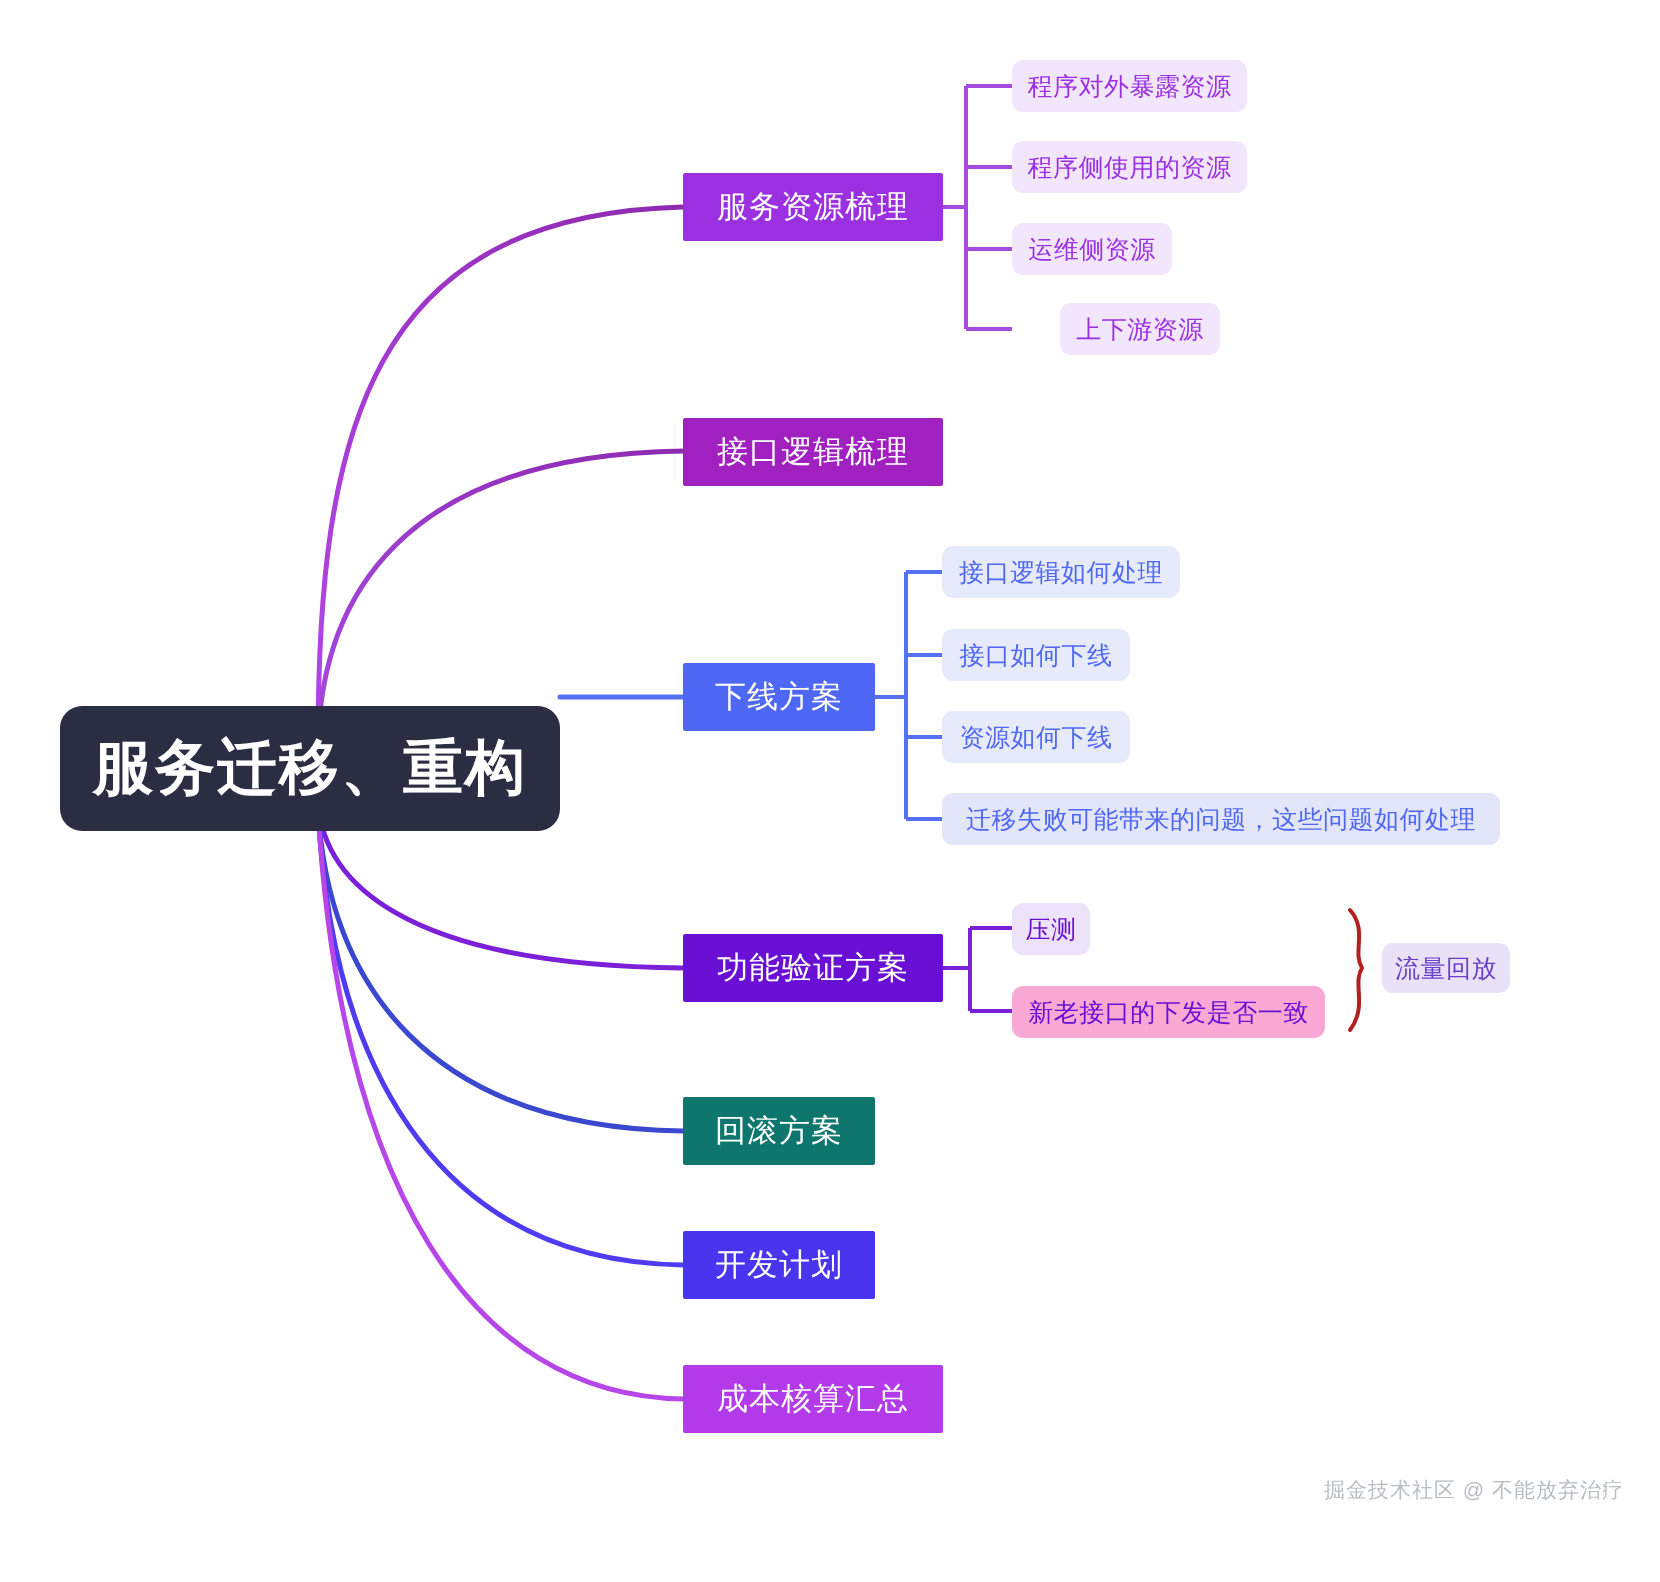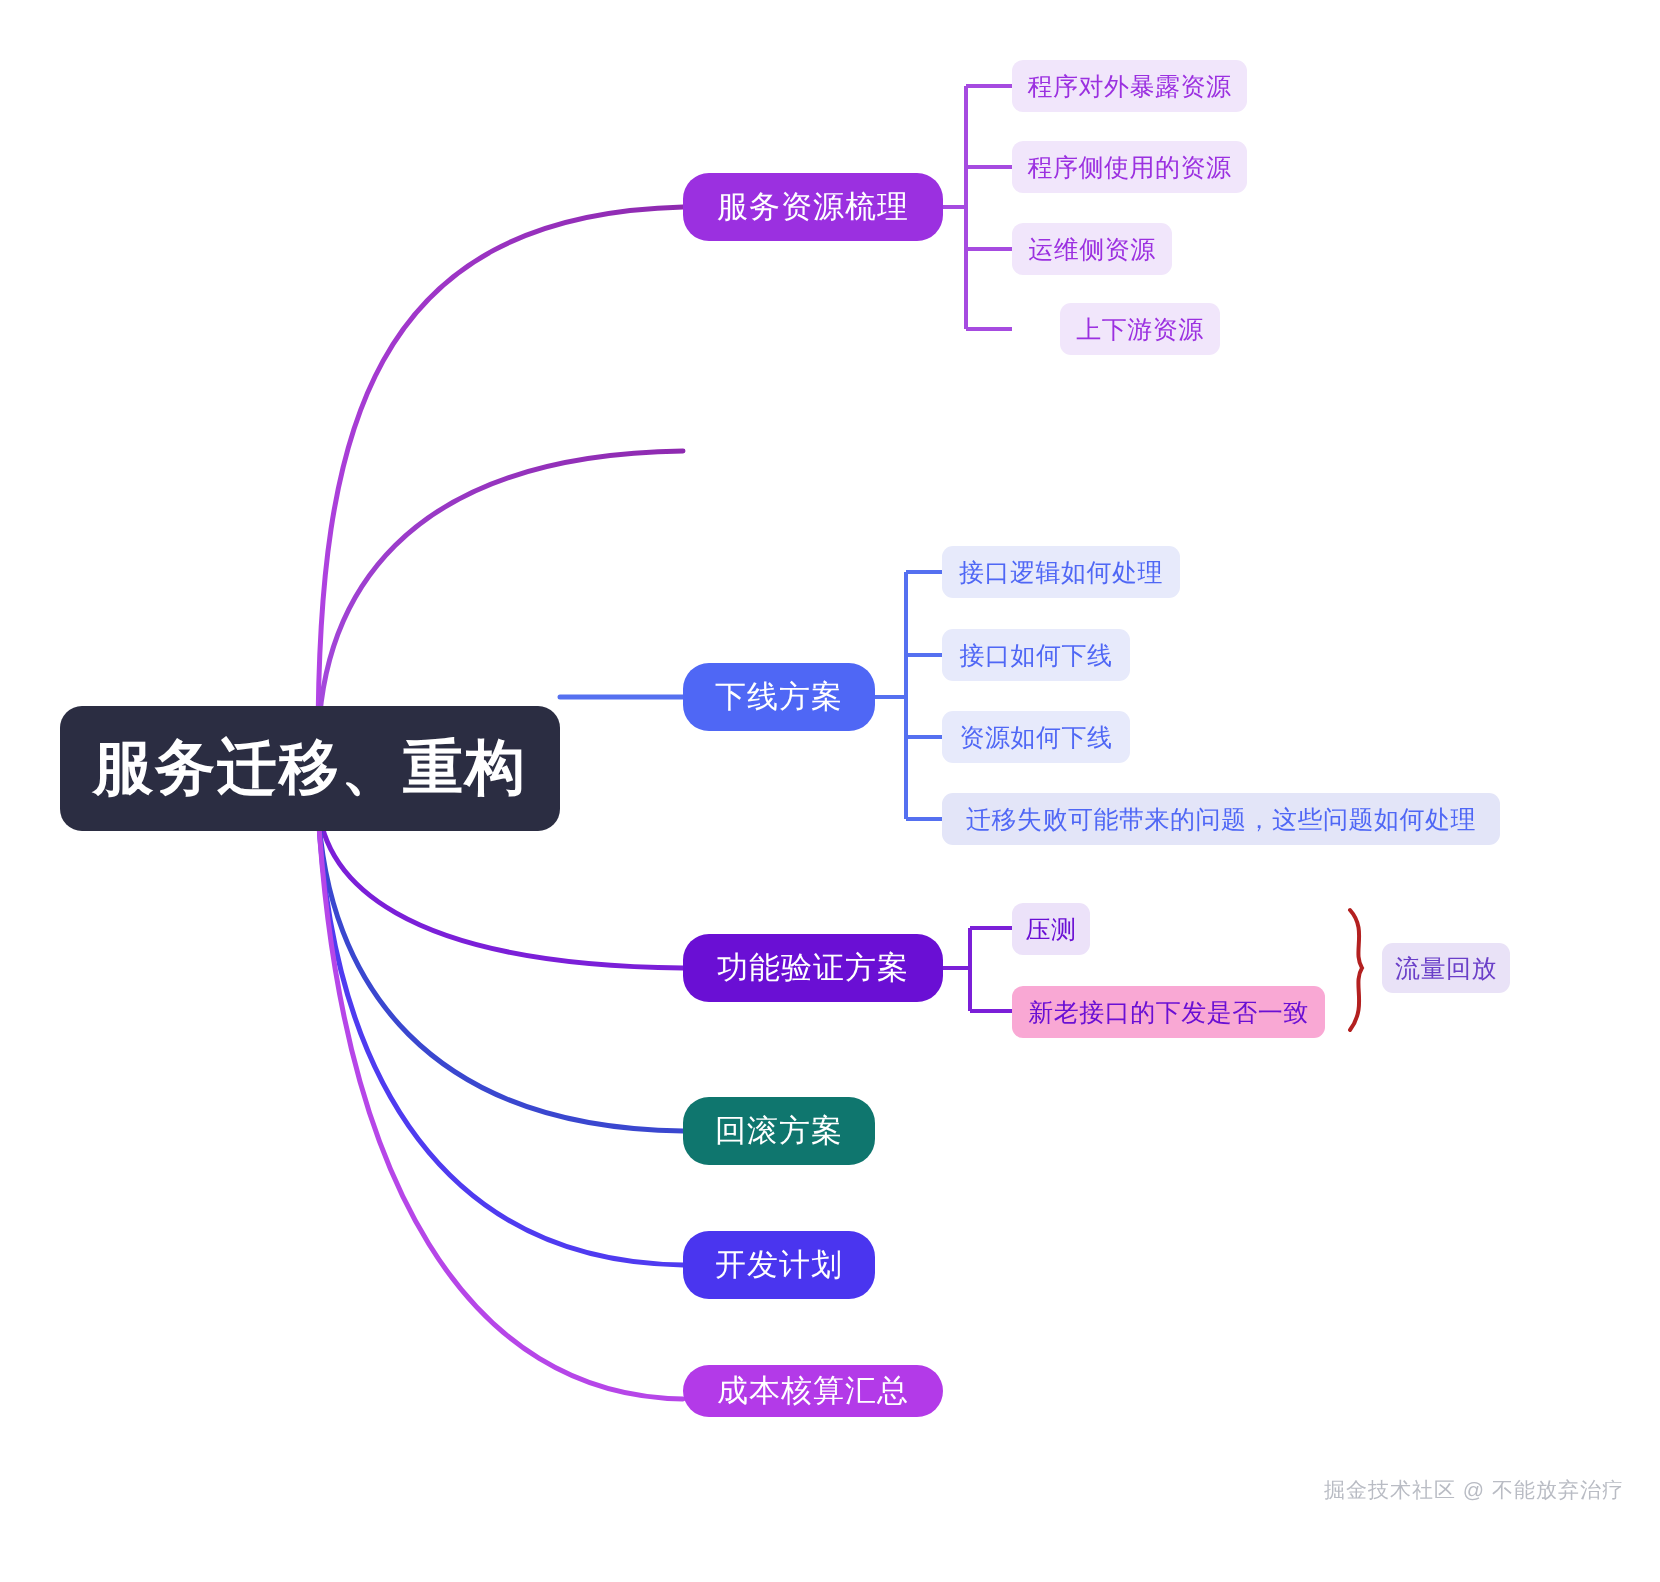--- a/index.html
+++ b/index.html
@@ -39,21 +39,21 @@
     border-radius: 22px;
     font-size: 60px;
     font-weight: 700;
     letter-spacing: 2px;
     padding: 0 34px;
     margin-top: 24px;
   }
   
   .branch-node {
     color: #ffffff;
-    border-radius: 26px;
+    border-radius: 2px;
     font-size: 31px;
     font-weight: 500;
     padding: 10px 26px;
     letter-spacing: 1px;
   }
   
   .leaf-node {
     border-radius: 11px;
     font-size: 25px;
     font-weight: 400;
@@ -147,20 +147,23 @@
   </div>
 
   <div class="node leaf-node" style="left:1012px; top:223px; width:160px; height:52px; background:#f1e6fb; color:#9b30e0;">
     <span>运维侧资源</span>
   </div>
 
   <div class="node leaf-node" style="left:1012px; top:303px; width:160px; height:52px; background:#f1e6fb; color:#9b30e0;margin-left:48px;">
     <span>上下游资源</span>
   </div>
 
+  <div class="node branch-node" style="left:683px; top:418px; width:260px; height:68px; background:#a020c0;">
+    <span>接口逻辑梳理</span>
+  </div>
 
   <div class="node branch-node" style="left:683px; top:663px; width:192px; height:68px; background:#4f67f5;">
     <span>下线方案</span>
   </div>
 
   <div class="node leaf-node" style="left:942px; top:546px; width:238px; height:52px; background:#e7eafb; color:#4f67f5;">
     <span>接口逻辑如何处理</span>
   </div>
 
   <div class="node leaf-node" style="left:942px; top:629px; width:188px; height:52px; background:#e7eafb; color:#4f67f5;">
@@ -192,19 +195,19 @@
   </div>
 
   <div class="node branch-node" style="left:683px; top:1097px; width:192px; height:68px; background:#0f766e;">
     <span>回滚方案</span>
   </div>
 
   <div class="node branch-node" style="left:683px; top:1231px; width:192px; height:68px; background:#4a35ef;">
     <span>开发计划</span>
   </div>
 
-  <div class="node branch-node" style="left:683px; top:1365px; width:260px; height:52px; background:#b33ae8;">
+  <div class="node branch-node" style="left:683px; top:1365px; width:260px; height:68px; background:#b33ae8;">
     <span>成本核算汇总</span>
   </div>
 
   <div class="watermark">掘金技术社区 @ 不能放弃治疗</div>
 
 </div>
 
 </body></html>

